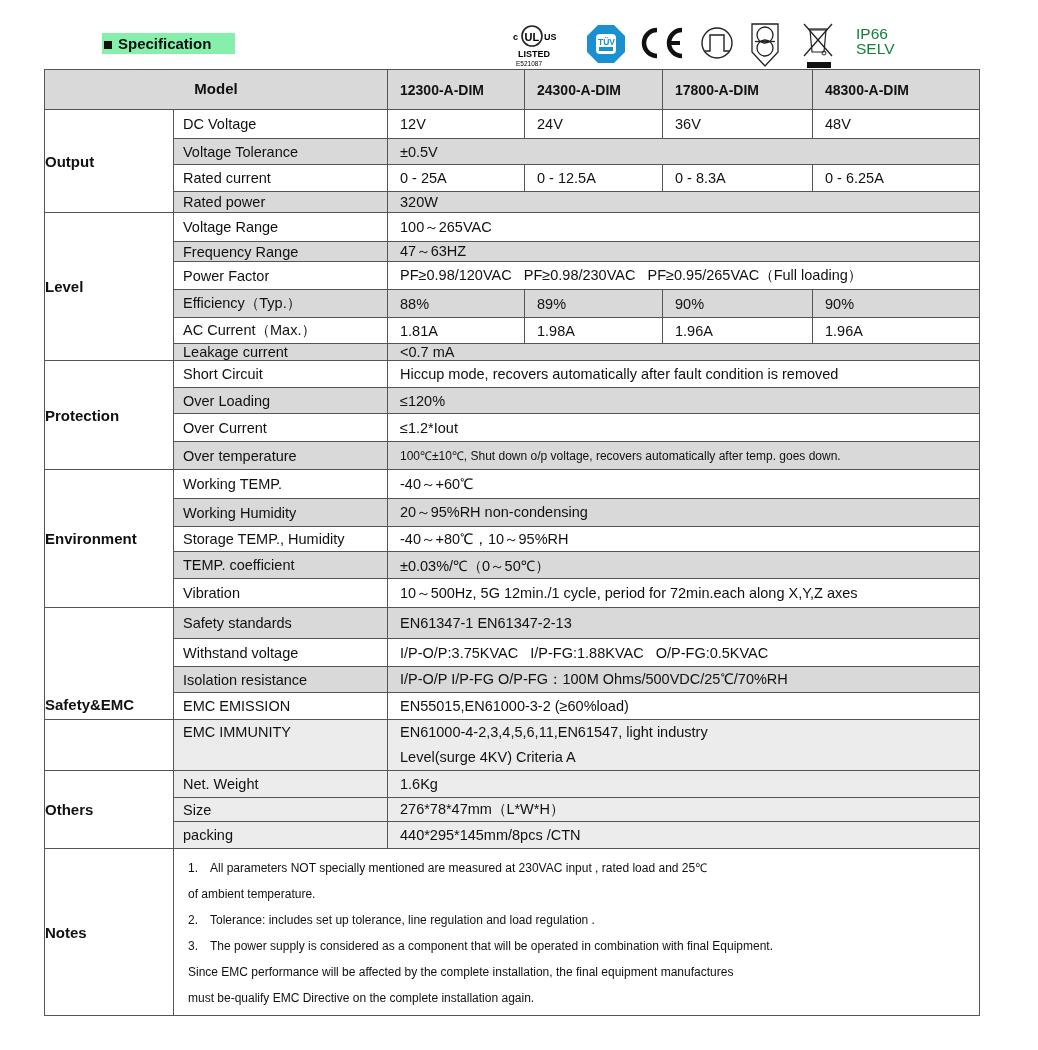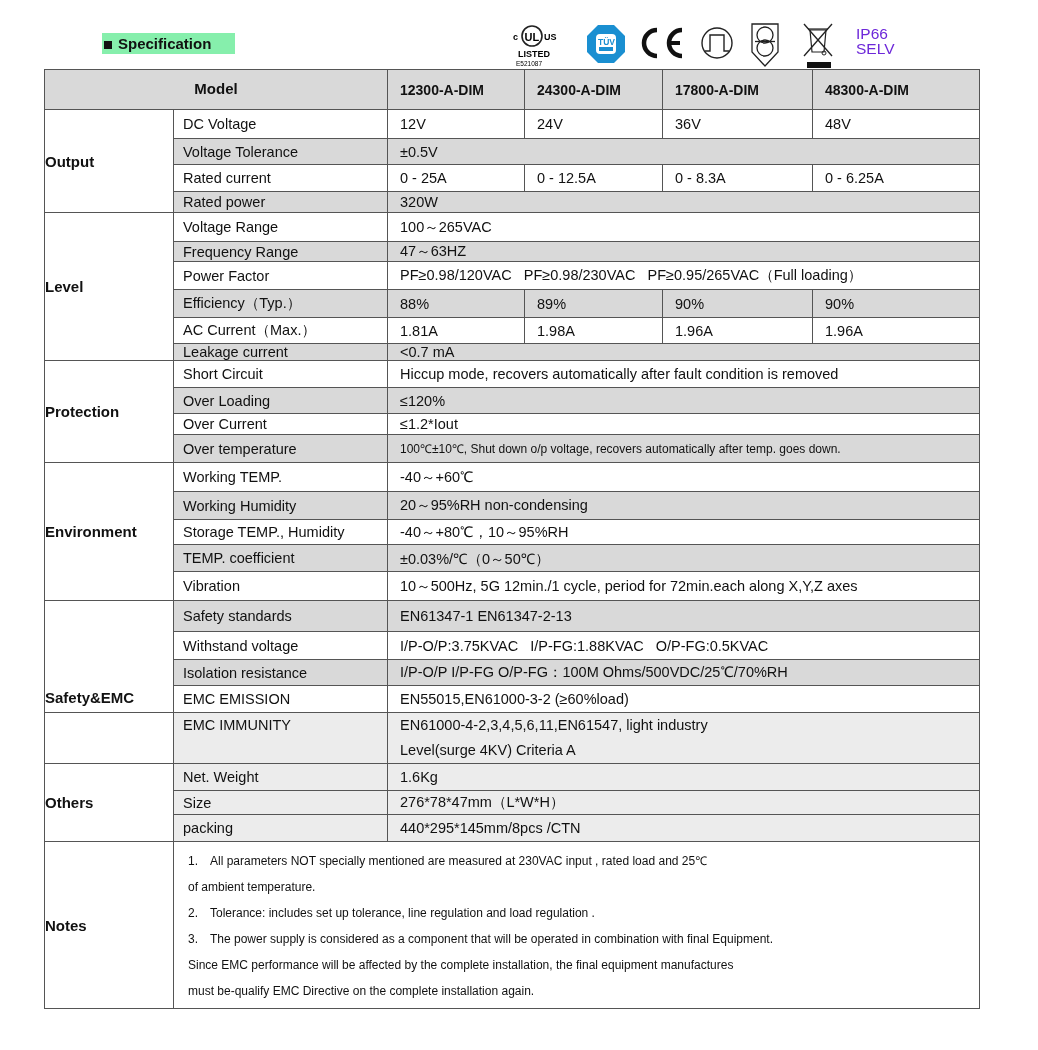--- a/index.html
+++ b/index.html
@@ -81,21 +81,21 @@
     <svg width="36" height="48" viewBox="0 0 36 48">
       <line x1="4" y1="2" x2="32" y2="34" stroke="#222" stroke-width="1.4"></line>
       <line x1="32" y1="2" x2="4" y2="34" stroke="#222" stroke-width="1.4"></line>
       <path d="M10 8 L26 8 L24 30 L12 30 Z" fill="none" stroke="#222" stroke-width="1.2"></path>
       <line x1="8" y1="7" x2="28" y2="7" stroke="#222" stroke-width="1.2"></line>
       <circle cx="24" cy="31" r="2" fill="none" stroke="#222" stroke-width="1"></circle>
       <rect x="7" y="40" width="24" height="6" fill="#111"></rect>
     </svg>
   </div>
 
-  <div class="cert" style="left:346px;top:4px;width:60px;height:40px;font-size:15.5px;line-height:15px;color:#6d28d9;">
+  <div class="cert" style="left:346px;top:4px;width:60px;height:40px;font-size:15.5px;line-height:15px;color:#15803d;">
     <div>IP66</div>
     <div>SELV</div>
   </div>
 </div>
 
 <table class="spec">
   <colgroup>
     <col style="width:129px">
       <col style="width:214px">
       <col style="width:137px">
@@ -170,21 +170,21 @@
 
     <tr style="height:27px">
       <td class="grp" rowspan="4">Protection</td>
       <td class="param">Short Circuit</td>
       <td class="val" colspan="4">Hiccup mode, recovers automatically after fault condition is removed</td>
     </tr>
     <tr class="g" style="height:26px">
       <td class="param">Over Loading</td>
       <td class="val" colspan="4">≤120%</td>
     </tr>
-    <tr style="height:21px">
+    <tr style="height:28px">
       <td class="param">Over Current</td>
       <td class="val" colspan="4">≤1.2*Iout</td>
     </tr>
     <tr class="g" style="height:28px">
       <td class="param">Over temperature</td>
       <td class="val small" colspan="4">100℃±10℃, Shut down o/p voltage, recovers automatically after temp. goes down.</td>
     </tr>
 
     <tr style="height:29px">
       <td class="grp" rowspan="5">Environment</td>

